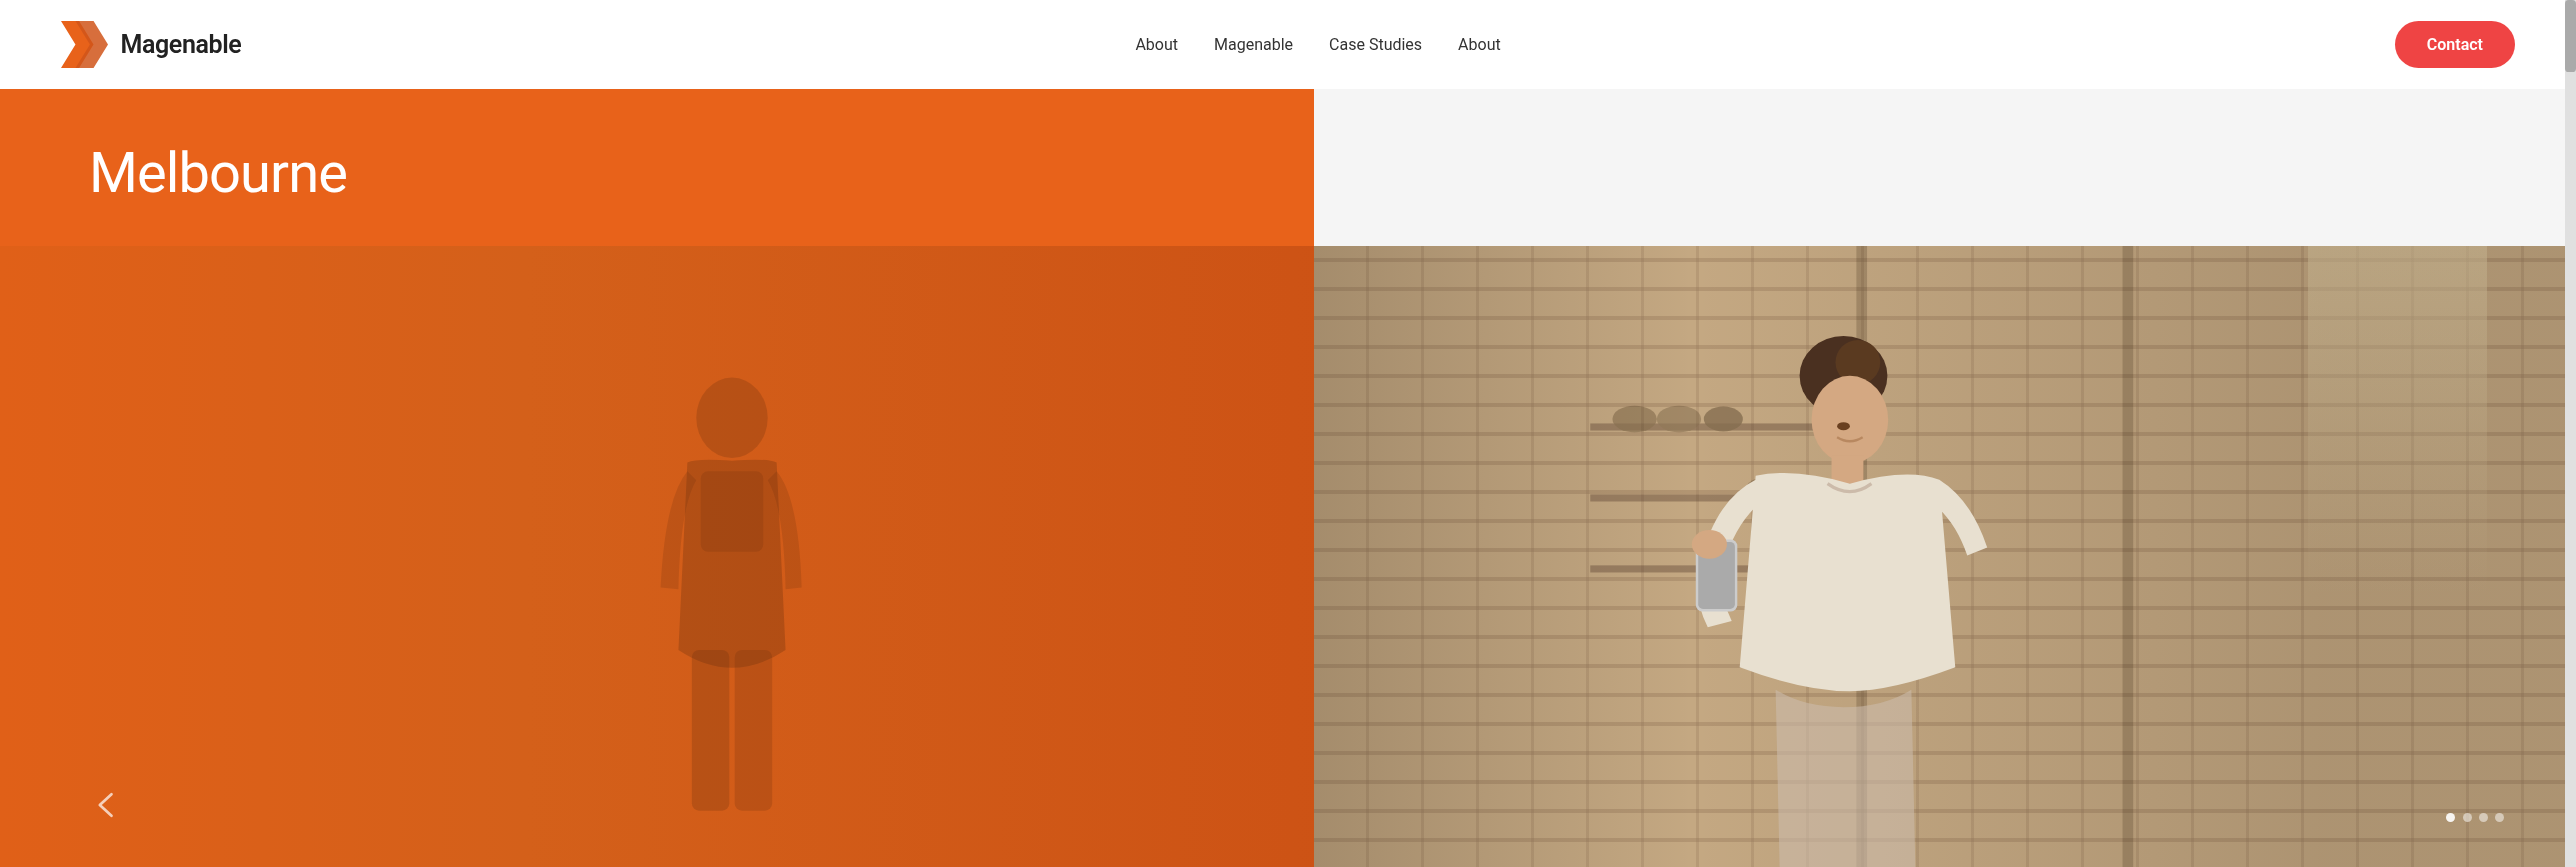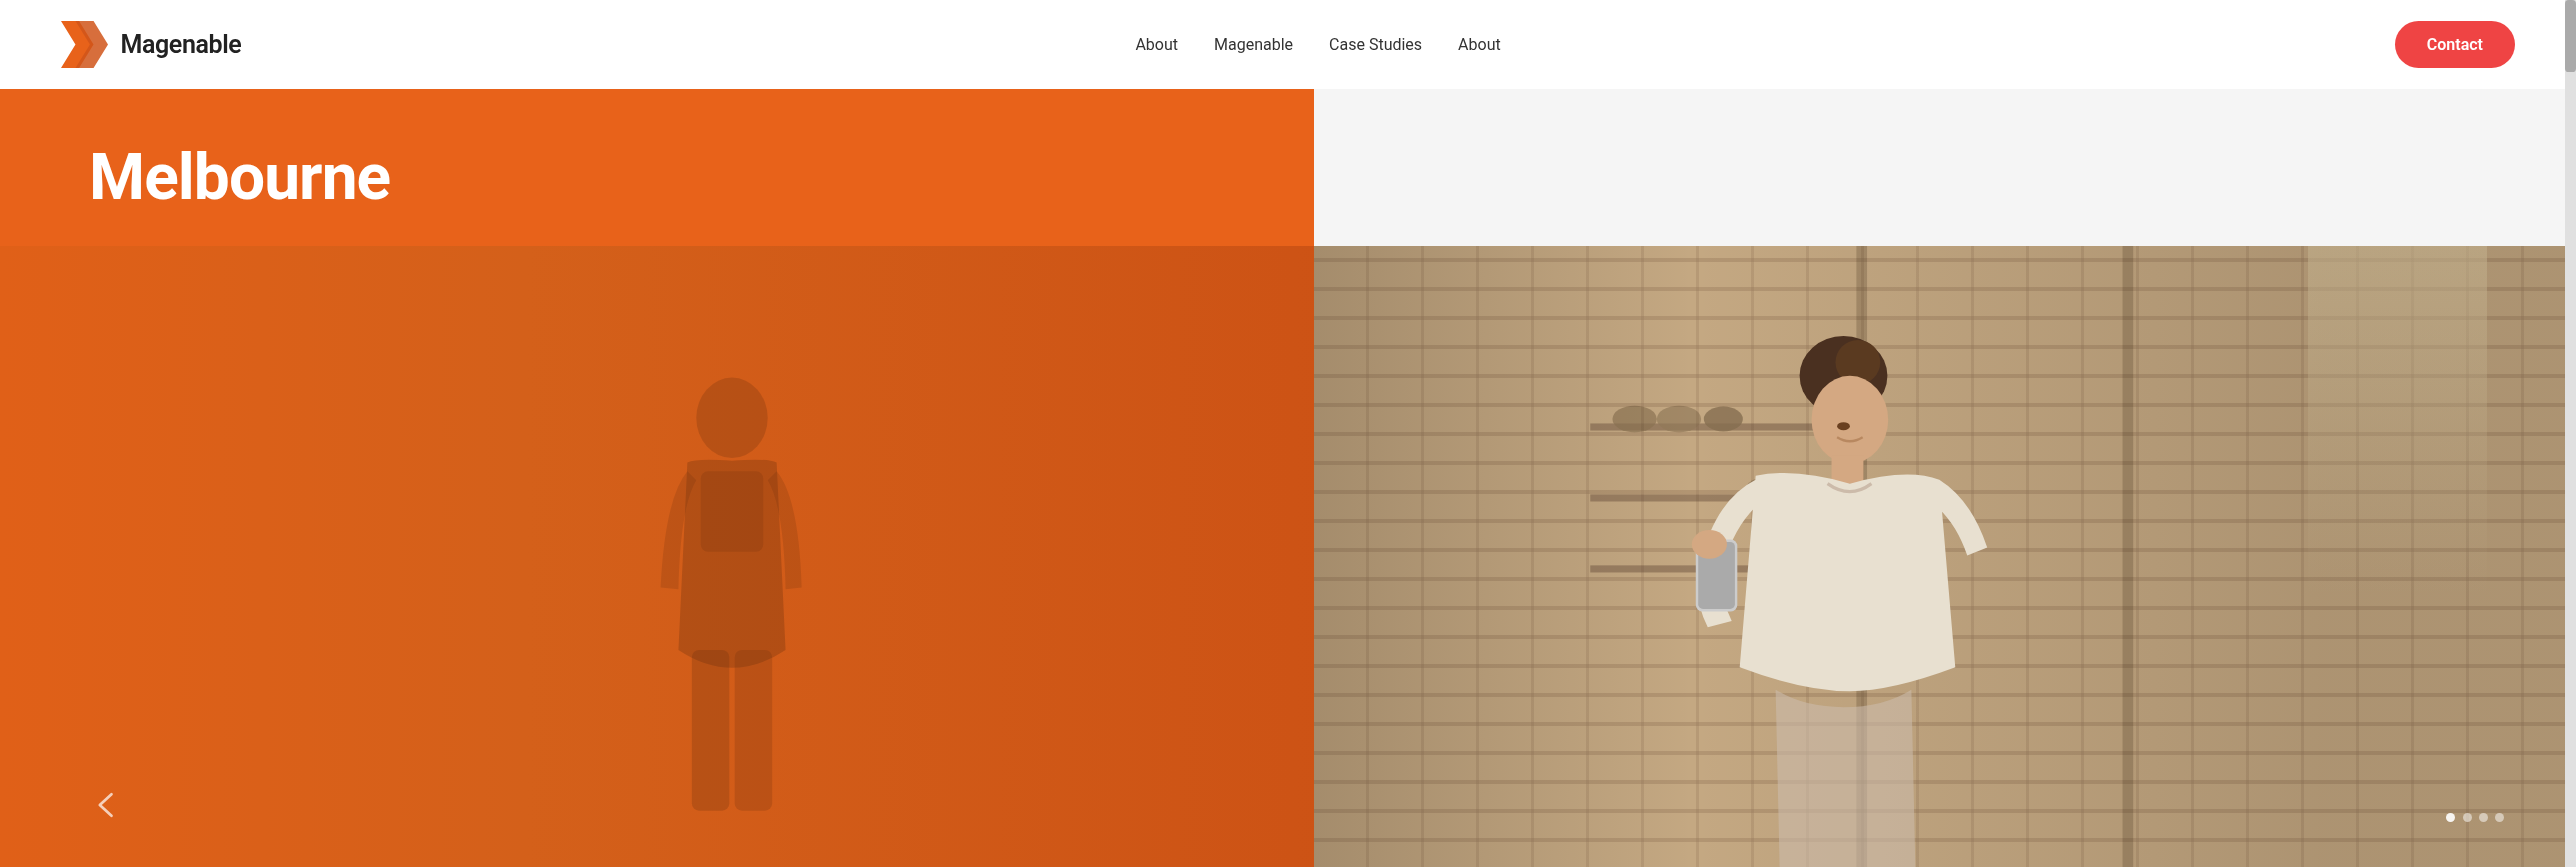--- a/index.html
+++ b/index.html
@@ -216,22 +216,22 @@
     
     .hero-text {
       position: absolute;
       left: 89px;
       top: 54px;
       z-index: 10;
       color: #ffffff;
     }
 
     .hero-title {
-      font-size: 64px;
-      font-weight: 700;
+      font-size: 56px;
+      font-weight: 400;
       line-height: 1.1;
       color: #ffffff;
       letter-spacing: -0.9px;
     }
 
     
     .hero-arrow {
       position: absolute;
       bottom: 36px;
       left: 89px;

